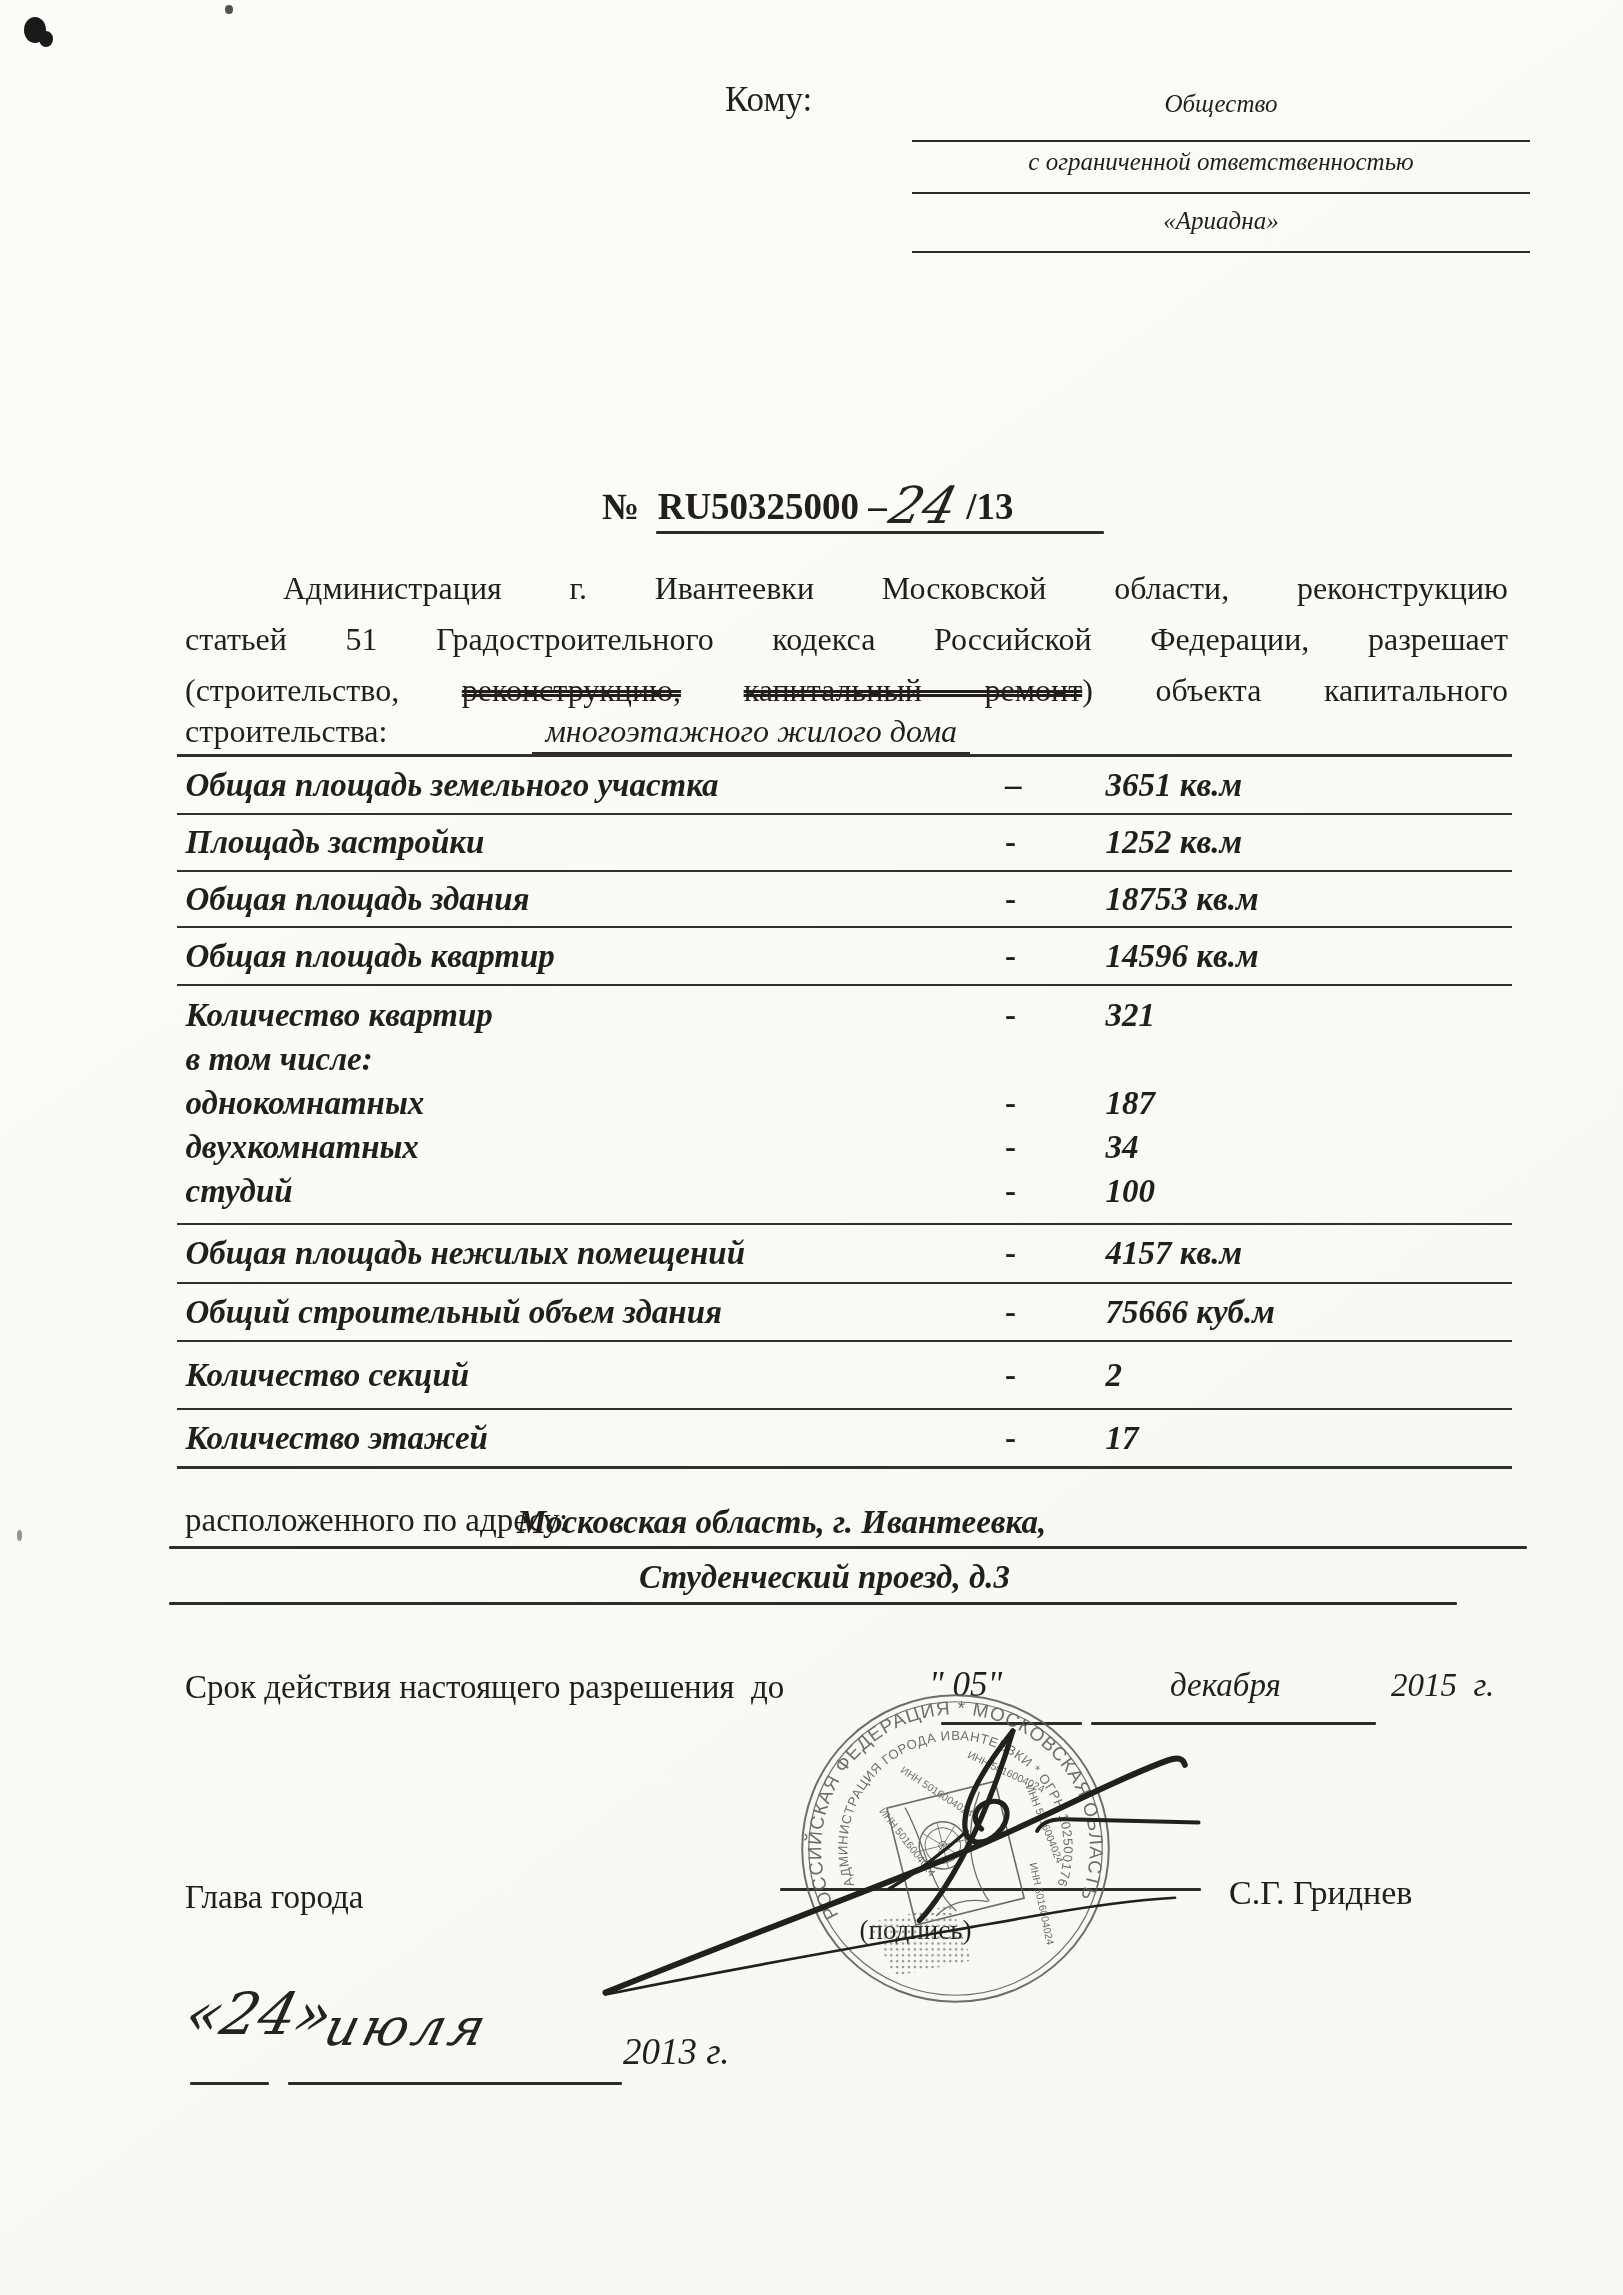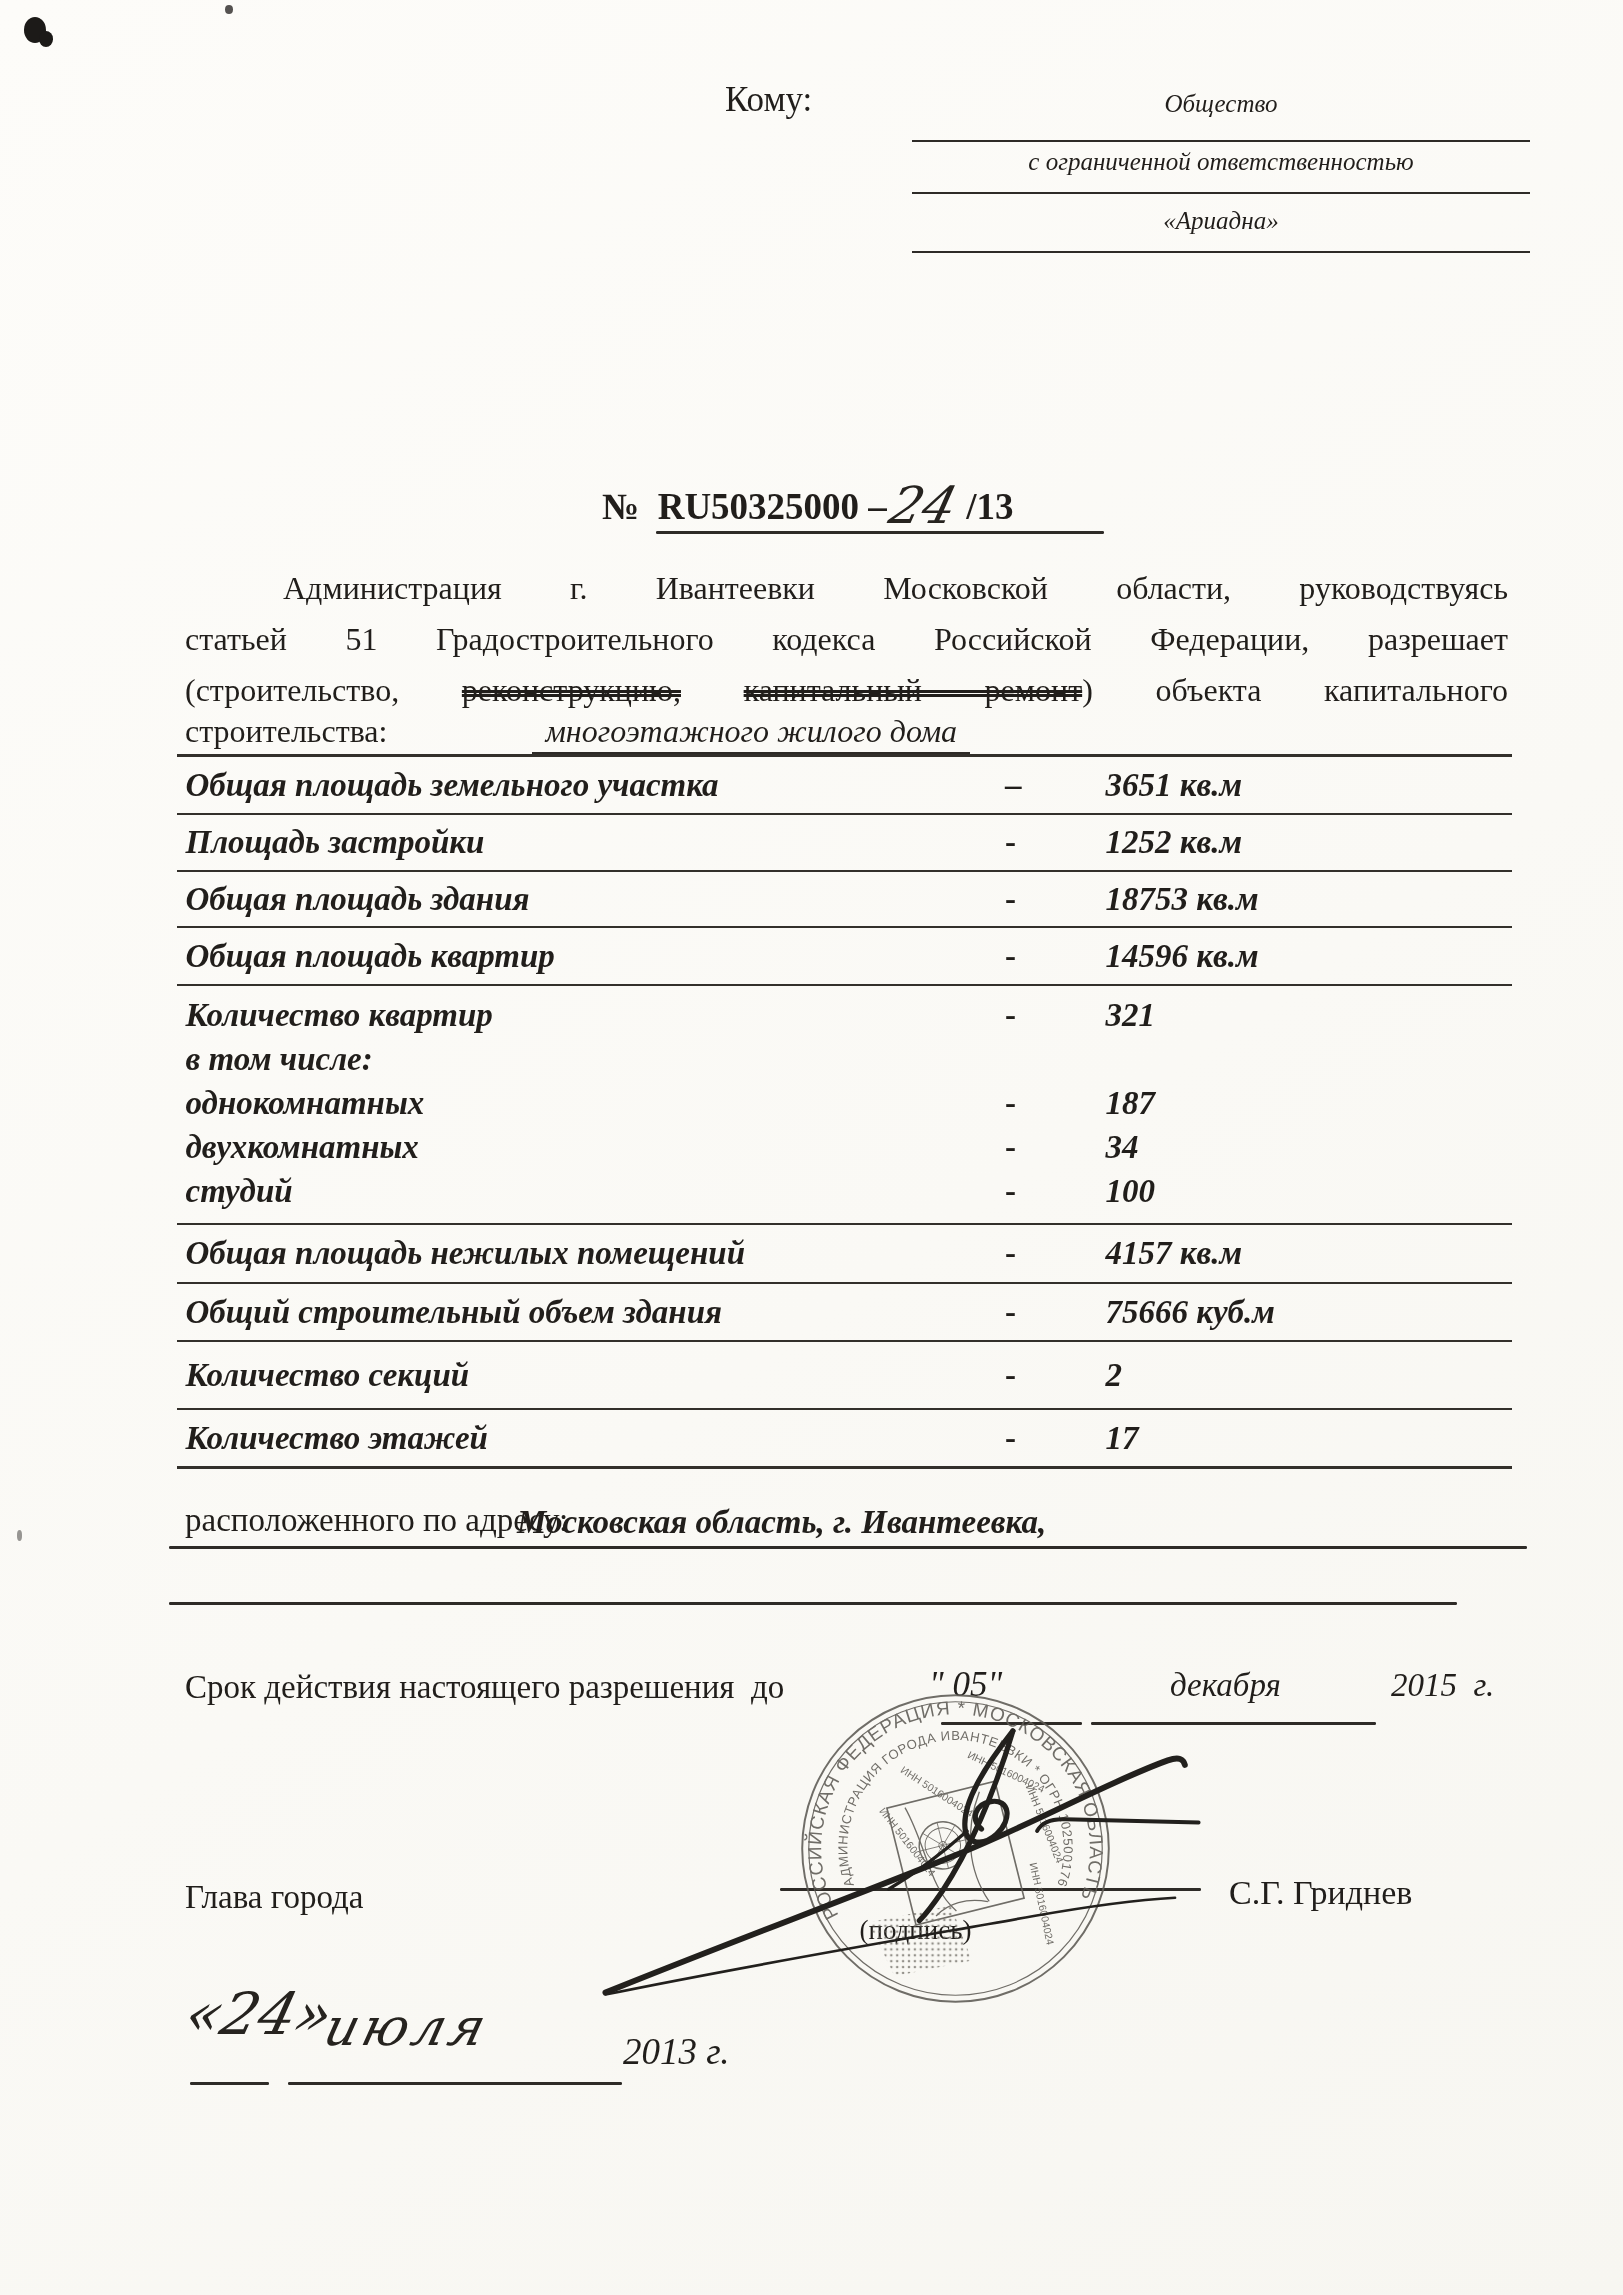--- a/index.html
+++ b/index.html
@@ -56,21 +56,21 @@
   <div class="recip-line" style="top:90px;height:50px;">Общество</div>
   <div class="recip-line" style="top:207px;height:44px;">«Ариадна»</div>
   <div class="recip-line" style="top:148px;height:44px;">с ограниченной ответственностью</div>
 
 
   <div class="permit">
     <span>№  RU50325000 –</span><span class="hand hand24">24</span><span> /13</span>
   </div>
   <div class="rule" style="left:656px;top:531px;width:448px;height:3.3px;"></div>
 
-  <div class="bline just" style="top:565px;text-indent:98px;">Администрация  г.  Ивантеевки  Московской  области,  руководствуясь</div>
+  <div class="bline just" style="top:565px;text-indent:98px;">Администрация  г.  Ивантеевки  Московской  области,  реконструкцию</div>
   <div class="bline just" style="top:616px;">статьей 51 Градостроительного кодекса Российской Федерации, разрешает</div>
   <div class="bline just" style="top:667px;"><span>(строительство, </span><span class="strike">реконструкцию,</span><span> </span><span class="strike">капитальный ремонт</span><span>) объекта капитального</span></div>
   <div class="bline" style="top:708px;">
     <span>строительства:</span>
     <span class="objval" style="margin-left:137px;">многоэтажного жилого дома</span>
   </div>
 
   <div class="dtable">
     <div class="trow" style="height:58px;">
       <span class="tlab">Общая площадь земельного участка</span>
@@ -137,20 +137,21 @@
     <div class="trow" style="height:59px;border-bottom:3.3px solid #33302b;">
       <span class="tlab">Количество этажей</span>
       <span class="tdash">-</span>
       <span class="tval">17</span>
     </div>
   </div>
 
   <div class="abs plain" style="left:185px;top:1502px;">расположенного по адресу:</div>
   <div class="abs itval" style="left:517px;top:1504px;">Московская область, г. Ивантеевка,</div>
   <div class="rule" style="left:169px;top:1546px;width:1358px;"></div>
+  <div class="abs itval" style="left:458px;top:1559px;width:733px;text-align:center;">Студенческий проезд, д.3</div>
   <div class="rule" style="left:169px;top:1602px;width:1288px;"></div>
 
   <div class="abs plain" style="left:185px;top:1669px;white-space:pre;">Срок действия настоящего разрешения  до</div>
   <div class="abs ital" style="left:929px;top:1665px;font-size:35px;white-space:pre;">" 05"</div>
   <div class="abs ital" style="left:1160px;top:1667px;font-size:33px;margin-left:10px;">декабря</div>
   <div class="abs ital" style="left:1391px;top:1667px;font-size:33px;white-space:pre;">2015  г.</div>
   <div class="rule" style="left:941px;top:1722px;width:141px;"></div>
   <div class="rule" style="left:1091px;top:1722px;width:285px;"></div>
 
   <div class="abs plain" style="left:185px;top:1879px;">Глава города</div>

